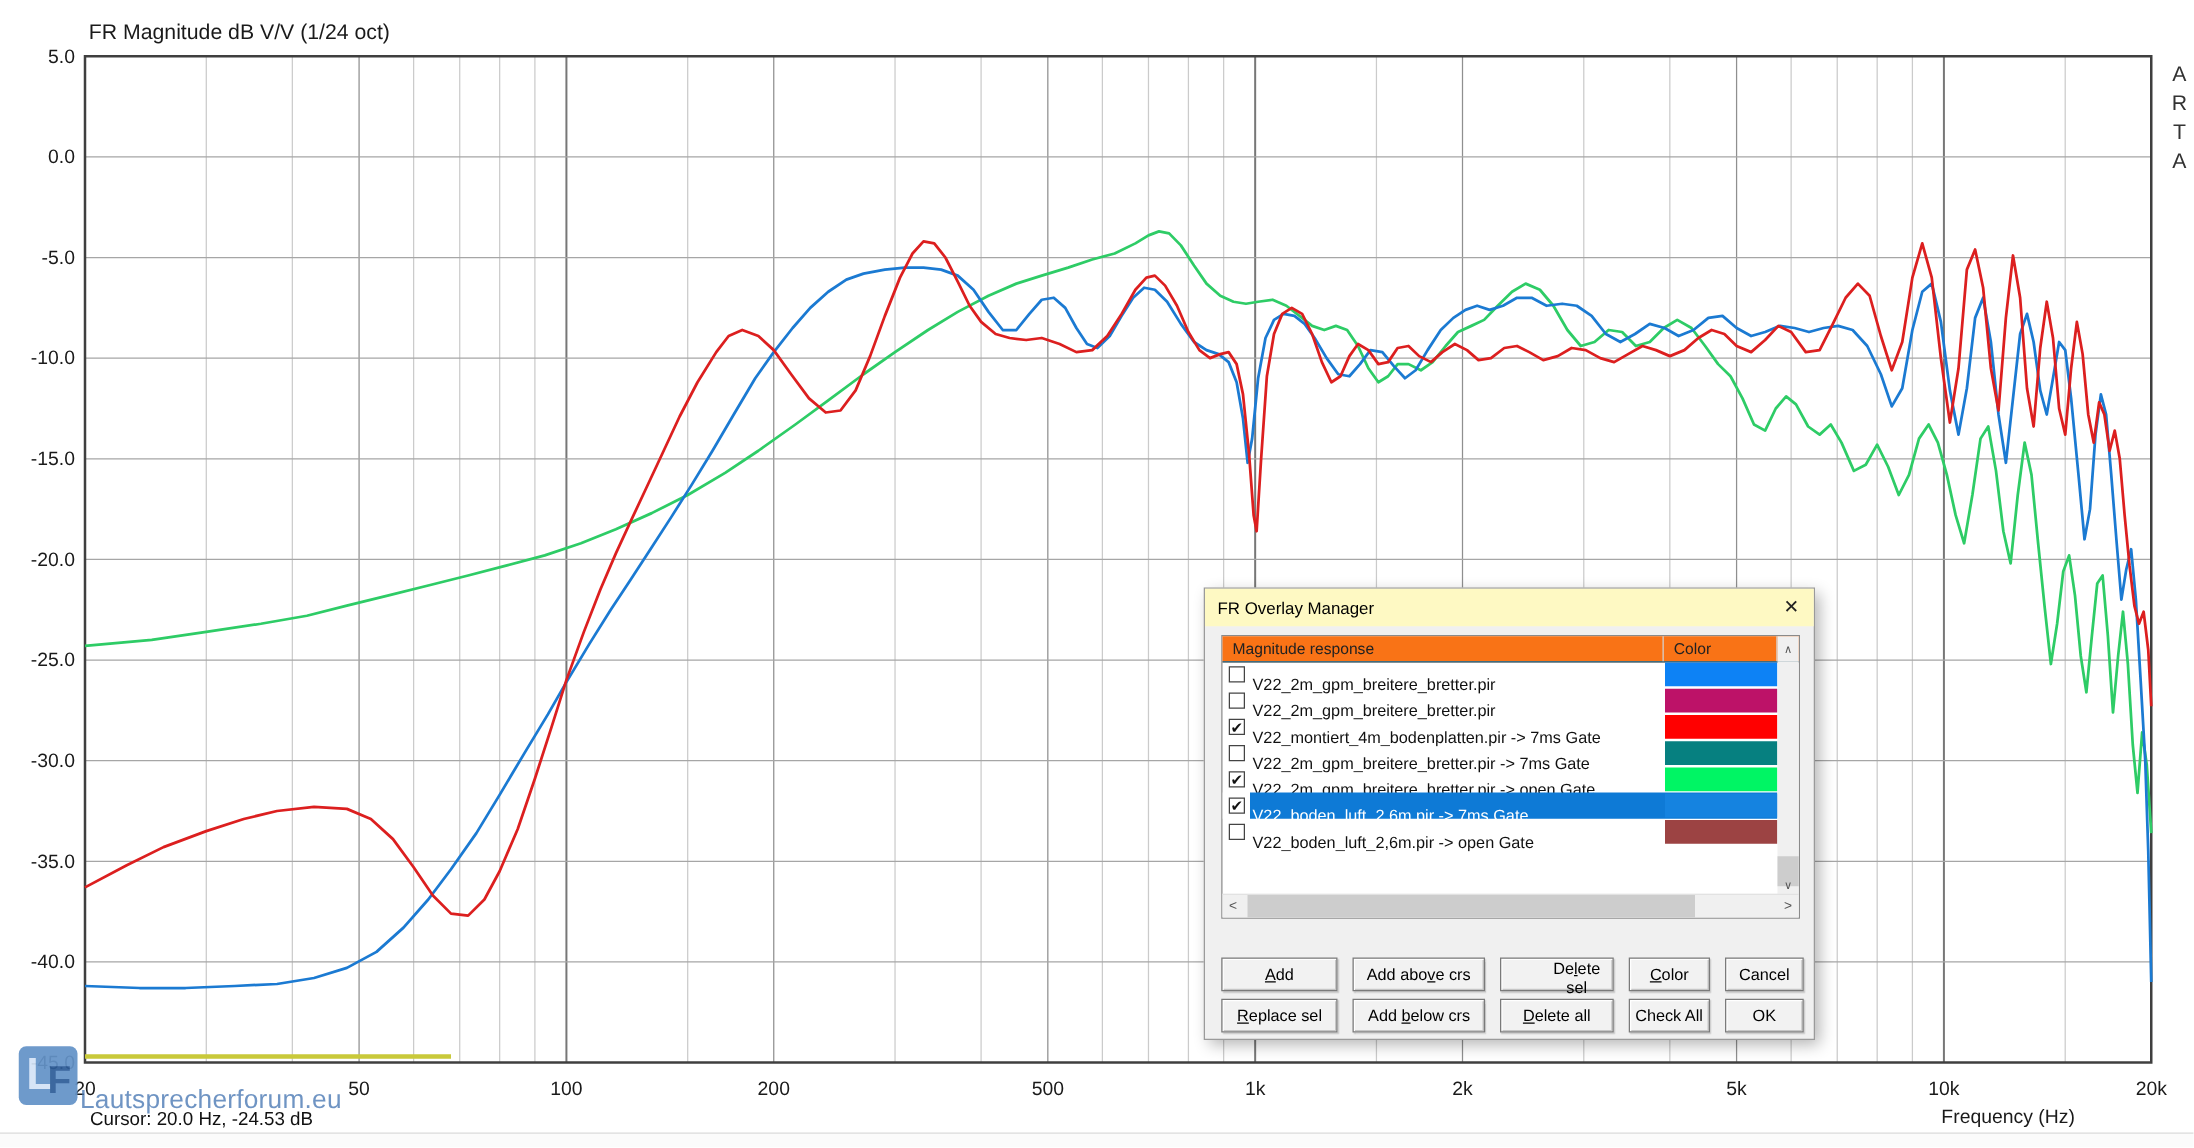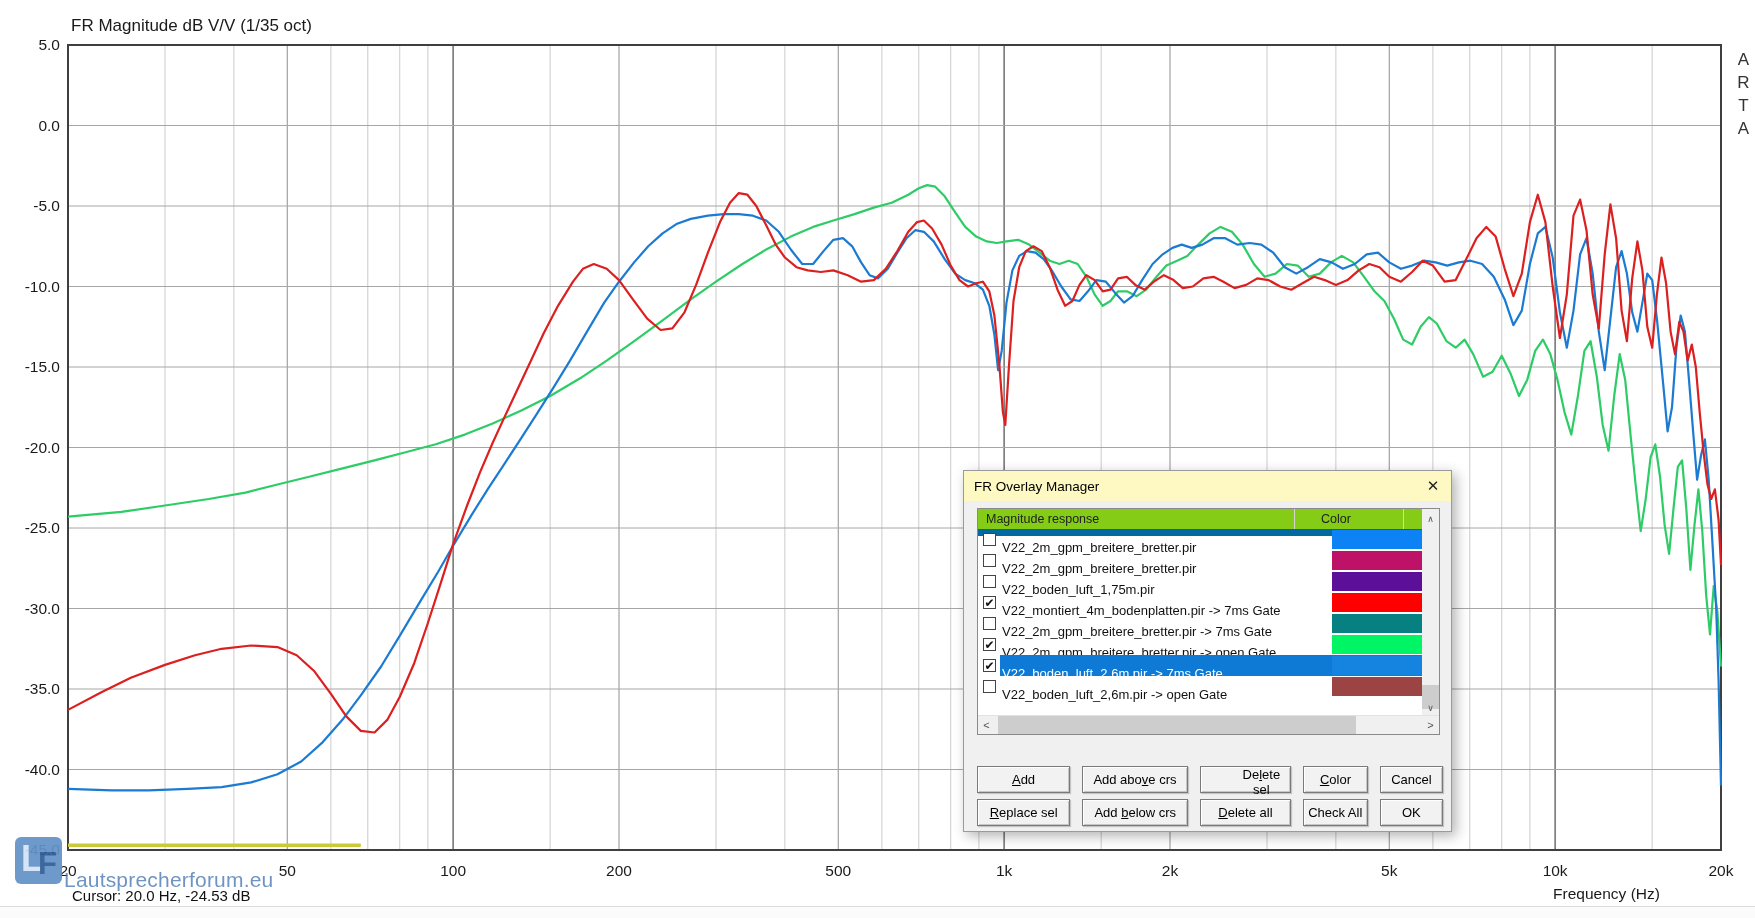--- a/index.html
+++ b/index.html
@@ -23,22 +23,22 @@
   
   .dialog{position:absolute;left:963px;top:470px;width:489px;height:362px;background:#f0f0f0;
           border:1px solid #9a9a9a;box-sizing:border-box;z-index:10;
           box-shadow:4px 4px 12px rgba(0,0,0,.30);font-size:13px;}
   .titlebar{height:30px;background:#fef9c3;display:flex;align-items:center;padding-left:10px;
             font-size:13.5px;color:#000;}
   .dlg-close{margin-left:auto;width:36px;align-self:stretch;text-align:center;line-height:30px;
              font-size:15px;color:#222;}
   .listbox{position:absolute;left:13px;top:37px;width:463px;height:227px;background:#fff;
            border:1px solid #8a8a8a;box-sizing:border-box;}
-  .lheader{display:flex;height:20px;background:#84cc16;border-bottom:7px solid #0369a1;
-           font-size:12.5px;color:#222;gap:18px;}
+  .lheader{display:flex;height:20px;background:#f97316;border-bottom:1px solid #0369a1;
+           font-size:12.5px;color:#222;}
   .lh-name{flex:1;padding-left:8px;border-right:1px solid #d4d4d4;display:flex;align-items:center;}
   .lh-color{width:82px;padding-left:8px;border-right:1px solid #d4d4d4;display:flex;align-items:center;}
   .lh-up{width:17px;text-align:center;font-size:9px;color:#555;background:#f0f0f0;line-height:20px;}
   .lrows{position:absolute;left:0;top:20px;right:17px;bottom:18px;overflow:hidden;}
   .lrow{display:flex;align-items:center;height:21px;font-size:13px;position:relative;}
   .lrow.selected{background:linear-gradient(to right,#fff 22px,#0e7ad6 22px);color:#fff;}
   .cb{width:13px;height:13px;border:1px solid #444;background:#fff;margin-left:5px;flex:none;
       font-size:12px;line-height:12px;text-align:center;color:#111;box-sizing:border-box;}
   .lrow .lbl{flex:1;padding-left:6px;white-space:nowrap;overflow:hidden;margin-top:15px;}
   .lrow .sw{width:90px;height:19px;flex:none;margin:1px 0;}
@@ -121,21 +121,21 @@
       <line x1="68" y1="769.5" x2="1721" y2="769.5" stroke="#a6a6a6" stroke-width="1"></line>
       <text x="60" y="774.5" font-size="15.5" fill="#1a1a1a" text-anchor="end" font-family="&quot;Liberation Sans&quot;, sans-serif">-40.0</text>
       <text x="60" y="855" font-size="15.5" fill="#1a1a1a" text-anchor="end" font-family="&quot;Liberation Sans&quot;, sans-serif">-45.0</text>
       <rect x="68" y="45" width="1653" height="805" fill="none" stroke="#3f3f3f" stroke-width="2"></rect>
       <polyline points="68.0,516.7 121.4,511.9 165.0,505.5 208.7,499.0 245.5,492.6 277.5,484.5 310.1,476.5 342.6,468.4 374.5,460.4 405.6,452.3 435.8,444.3 464.8,434.6 492.7,423.4 521.4,410.5 550.2,396.0 580.1,378.3 606.7,360.6 636.3,339.6 662.6,320.3 690.8,299.4 716.0,281.7 742.4,264.0 766.2,249.5 790.8,236.6 813.1,226.9 833.4,220.5 854.5,214.1 873.8,207.6 891.7,202.8 908.3,194.7 918.8,188.3 927.2,185.1 935.3,186.7 944.7,196.3 955.2,212.4 965.2,226.9 976.2,236.6 986.8,241.4 996.8,243.0 1006.5,241.4 1018.1,239.8 1029.1,244.6 1039.6,252.7 1049.7,260.7 1059.4,264.0 1068.7,260.7 1077.7,264.0 1086.4,276.8 1094.7,294.6 1102.7,305.8 1110.5,301.0 1118.1,291.3 1126.8,291.3 1136.7,296.2 1146.1,289.7 1156.5,276.8 1166.4,265.6 1177.1,260.7 1187.3,255.9 1198.2,244.6 1209.6,233.4 1220.5,226.9 1231.9,231.8 1242.7,244.6 1253.9,264.0 1264.6,276.8 1275.6,273.6 1286.9,264.0 1297.7,265.6 1308.7,276.8 1319.8,273.6 1331.0,262.4 1341.8,255.9 1353.2,262.4 1364.1,276.8 1374.5,291.3 1384.4,301.0 1394.0,318.7 1403.2,339.6 1412.1,344.5 1420.6,326.8 1428.9,317.1 1436.8,323.5 1446.5,341.2 1455.7,347.7 1464.6,339.6 1473.2,354.1 1483.1,376.7 1492.6,371.8 1501.7,355.7 1510.5,373.4 1519.0,396.0 1527.2,379.9 1535.2,350.9 1542.9,339.6 1550.3,354.1 1557.5,379.9 1564.5,412.1 1571.3,434.6 1577.9,396.0 1584.4,350.9 1590.6,341.2 1596.8,376.7 1602.7,425.0 1608.5,450.7 1614.2,396.0 1619.7,354.1 1625.2,379.9 1630.5,434.6 1635.6,484.5 1640.7,531.2 1645.7,499.0 1650.6,457.2 1655.3,444.3 1660.0,476.5 1664.6,524.8 1669.1,553.8 1673.5,508.7 1677.8,466.8 1682.1,460.4 1686.3,508.7 1690.4,569.9 1694.5,524.8 1698.4,489.4 1702.3,531.2 1706.2,595.6 1710.0,634.3 1713.7,586.0 1717.4,611.7 1721.0,666.5" fill="none" stroke="#2ecc66" stroke-width="2.2" stroke-linejoin="round"></polyline>
       <polyline points="68.0,788.8 111.6,790.4 148.5,790.4 187.8,788.8 221.6,787.2 251.2,782.4 277.5,774.3 301.2,761.5 322.8,742.1 342.6,719.6 360.8,695.4 381.1,666.5 399.7,635.9 419.8,602.1 438.3,571.5 453.1,545.7 471.5,515.1 488.6,487.8 504.6,463.6 521.4,437.8 537.0,413.7 553.3,387.9 570.0,360.6 587.0,331.6 604.2,302.6 619.0,281.7 634.1,262.4 648.2,246.3 662.6,233.4 677.1,223.7 690.8,218.9 707.9,215.7 723.9,214.1 738.8,214.1 752.9,215.7 766.2,220.5 778.8,231.8 790.8,249.5 802.2,264.0 813.1,264.0 823.5,251.1 833.4,239.8 843.0,238.2 852.2,246.3 861.1,262.4 869.6,275.2 877.9,278.4 887.8,268.8 897.3,252.7 906.5,238.2 915.3,230.2 923.9,231.8 933.7,241.4 944.7,259.1 955.2,273.6 965.2,280.1 974.9,283.3 982.9,289.7 989.3,305.8 994.4,334.8 998.1,370.2 1001.7,350.9 1006.5,302.6 1012.4,270.4 1019.2,255.9 1026.9,251.1 1035.5,252.7 1043.7,259.1 1051.7,270.4 1061.3,286.5 1070.6,299.4 1079.5,301.0 1088.0,291.3 1096.3,280.1 1105.9,281.7 1115.1,292.9 1124.0,302.6 1132.5,296.2 1142.1,280.1 1152.6,264.0 1162.7,254.3 1172.4,247.9 1181.7,244.6 1191.7,247.9 1202.4,244.6 1213.6,238.2 1225.3,238.2 1237.3,244.6 1249.7,243.0 1261.4,244.6 1273.3,252.7 1284.7,267.2 1296.3,273.6 1308.0,267.2 1319.8,259.1 1331.6,262.4 1342.9,268.8 1354.8,264.0 1366.7,254.3 1378.0,252.7 1389.3,262.4 1400.9,268.8 1412.1,265.6 1424.0,260.7 1435.7,262.4 1447.2,265.6 1458.9,262.4 1470.5,260.7 1482.1,264.0 1493.8,276.8 1504.7,299.4 1513.4,325.1 1521.8,310.6 1529.9,264.0 1537.8,233.4 1545.4,226.9 1552.7,257.5 1559.9,312.3 1566.8,347.7 1573.5,310.6 1580.1,254.3 1586.5,238.2 1592.7,273.6 1598.8,331.6 1604.7,370.2 1610.4,318.7 1616.1,267.2 1621.6,251.1 1626.9,273.6 1632.2,312.3 1637.4,331.6 1642.4,302.6 1647.3,273.6 1652.2,280.1 1656.9,318.7 1663.1,383.1 1667.6,431.4 1672.0,407.3 1676.4,347.7 1680.7,315.5 1684.9,331.6 1689.0,379.9 1693.1,431.4 1697.1,479.7 1701.0,455.6 1704.9,439.4 1708.7,479.7 1712.5,544.1 1716.2,608.5 1718.6,681.0 1721.0,785.6" fill="none" stroke="#1b7ad2" stroke-width="2.2" stroke-linejoin="round"></polyline>
       <polyline points="68.0,709.9 101.4,692.2 130.8,677.7 165.0,664.9 195.0,655.2 221.6,648.8 251.2,645.5 277.5,647.1 296.7,655.2 314.4,671.3 330.9,693.8 346.3,716.4 360.8,730.9 374.5,732.5 387.5,719.6 399.7,697.0 414.2,663.2 427.9,623.0 440.9,582.7 453.1,544.1 467.1,505.5 480.3,471.6 492.7,442.7 504.6,416.9 515.9,392.8 530.2,362.2 543.7,333.2 558.0,305.8 573.0,281.7 582.9,268.8 593.8,264.0 606.7,268.8 619.0,280.1 632.9,299.4 647.2,318.7 660.6,330.0 672.4,328.4 684.5,312.3 696.1,284.9 707.9,252.7 720.0,222.1 730.0,202.8 738.8,193.1 747.4,194.7 756.3,206.0 766.2,225.3 775.7,244.6 784.9,257.5 796.5,267.2 807.7,270.4 820.9,272.0 833.4,270.4 847.7,275.2 861.1,281.7 873.8,280.1 885.8,268.8 897.3,251.1 908.3,231.8 917.1,222.1 923.9,220.5 932.1,228.5 941.6,244.6 950.7,265.6 959.5,280.1 968.0,286.5 976.2,283.3 982.9,281.7 989.3,291.3 994.4,315.5 999.3,363.8 1002.9,412.1 1005.3,425.0 1008.9,367.0 1013.5,301.0 1019.2,267.2 1025.8,251.1 1033.4,246.3 1041.7,251.1 1049.7,267.2 1057.5,289.7 1065.1,305.8 1072.4,301.0 1079.5,284.9 1086.4,275.2 1094.7,280.1 1102.7,291.3 1110.5,289.7 1118.1,278.4 1126.8,276.8 1135.3,284.9 1144.8,289.7 1153.9,281.7 1163.9,275.2 1173.6,280.1 1182.8,288.1 1192.8,286.5 1203.4,278.4 1213.6,276.8 1223.4,281.7 1234.6,288.1 1246.2,284.9 1257.3,278.4 1268.6,280.1 1280.2,286.5 1291.3,289.7 1302.5,283.3 1314.0,276.8 1324.8,280.1 1335.9,284.9 1347.5,280.1 1358.7,270.4 1369.3,264.0 1379.5,267.2 1389.3,276.8 1400.9,281.7 1412.1,272.0 1422.7,260.7 1432.9,265.6 1444.6,281.7 1455.7,280.1 1466.3,259.1 1476.5,238.2 1486.3,226.9 1495.7,236.6 1504.7,268.8 1513.4,296.2 1521.8,273.6 1529.9,222.1 1537.8,194.7 1545.4,222.1 1552.7,286.5 1559.9,338.0 1566.8,294.6 1573.5,215.7 1580.1,199.6 1586.5,230.2 1592.7,294.6 1598.8,328.4 1604.7,254.3 1610.4,204.4 1616.1,238.2 1621.6,310.6 1626.9,341.2 1632.2,278.4 1637.4,241.4 1642.4,270.4 1647.3,326.8 1652.2,347.7 1656.9,294.6 1661.5,257.5 1666.1,283.3 1670.6,331.6 1675.0,354.1 1679.3,321.9 1683.5,331.6 1687.7,360.6 1691.8,344.5 1695.8,367.0 1699.7,412.1 1703.6,452.3 1707.5,484.5 1711.2,499.0 1714.9,489.4 1718.6,520.0 1721.0,565.0" fill="none" stroke="#dc1f1f" stroke-width="2.2" stroke-linejoin="round"></polyline>
       <polyline points="68.0,845.2 360.8,845.2" fill="none" stroke="#c9c93a" stroke-width="3.5" stroke-linejoin="round"></polyline>
     </svg>
 
-  <div id="chart-title">FR Magnitude dB V/V (1/35 oct)</div>
+  <div id="chart-title">FR Magnitude dB V/V (1/24 oct)</div>
   <div id="arta-brand">ARTA</div>
   <div id="freq-label">Frequency (Hz)</div>
   <div id="cursor-readout">Cursor: 20.0 Hz, -24.53 dB</div>
   <div id="wm-logo">
     <span class="wm-l">L</span>
     <span class="wm-f">F</span>
   </div>
   <div id="wm-text">Lautsprecherforum.eu</div>
   <div id="statusline"></div>
 
@@ -155,25 +155,20 @@
             <span class="cb"></span>
             <span class="lbl">V22_2m_gpm_breitere_bretter.pir</span>
             <span class="sw" style="background: rgb(13, 130, 245);"></span>
           </div>
           <div class="lrow">
             <span class="cb"></span>
             <span class="lbl">V22_2m_gpm_breitere_bretter.pir</span>
             <span class="sw" style="background: rgb(189, 18, 104);"></span>
           </div>
           <div class="lrow">
-            <span class="cb"></span>
-            <span class="lbl">V22_boden_luft_1,75m.pir</span>
-            <span class="sw" style="background: rgb(92, 16, 153);"></span>
-          </div>
-          <div class="lrow">
             <span class="cb">✔</span>
             <span class="lbl">V22_montiert_4m_bodenplatten.pir -&gt; 7ms Gate</span>
             <span class="sw" style="background: rgb(255, 0, 0);"></span>
           </div>
           <div class="lrow">
             <span class="cb"></span>
             <span class="lbl">V22_2m_gpm_breitere_bretter.pir -&gt; 7ms Gate</span>
             <span class="sw" style="background: rgb(6, 128, 128);"></span>
           </div>
           <div class="lrow">

